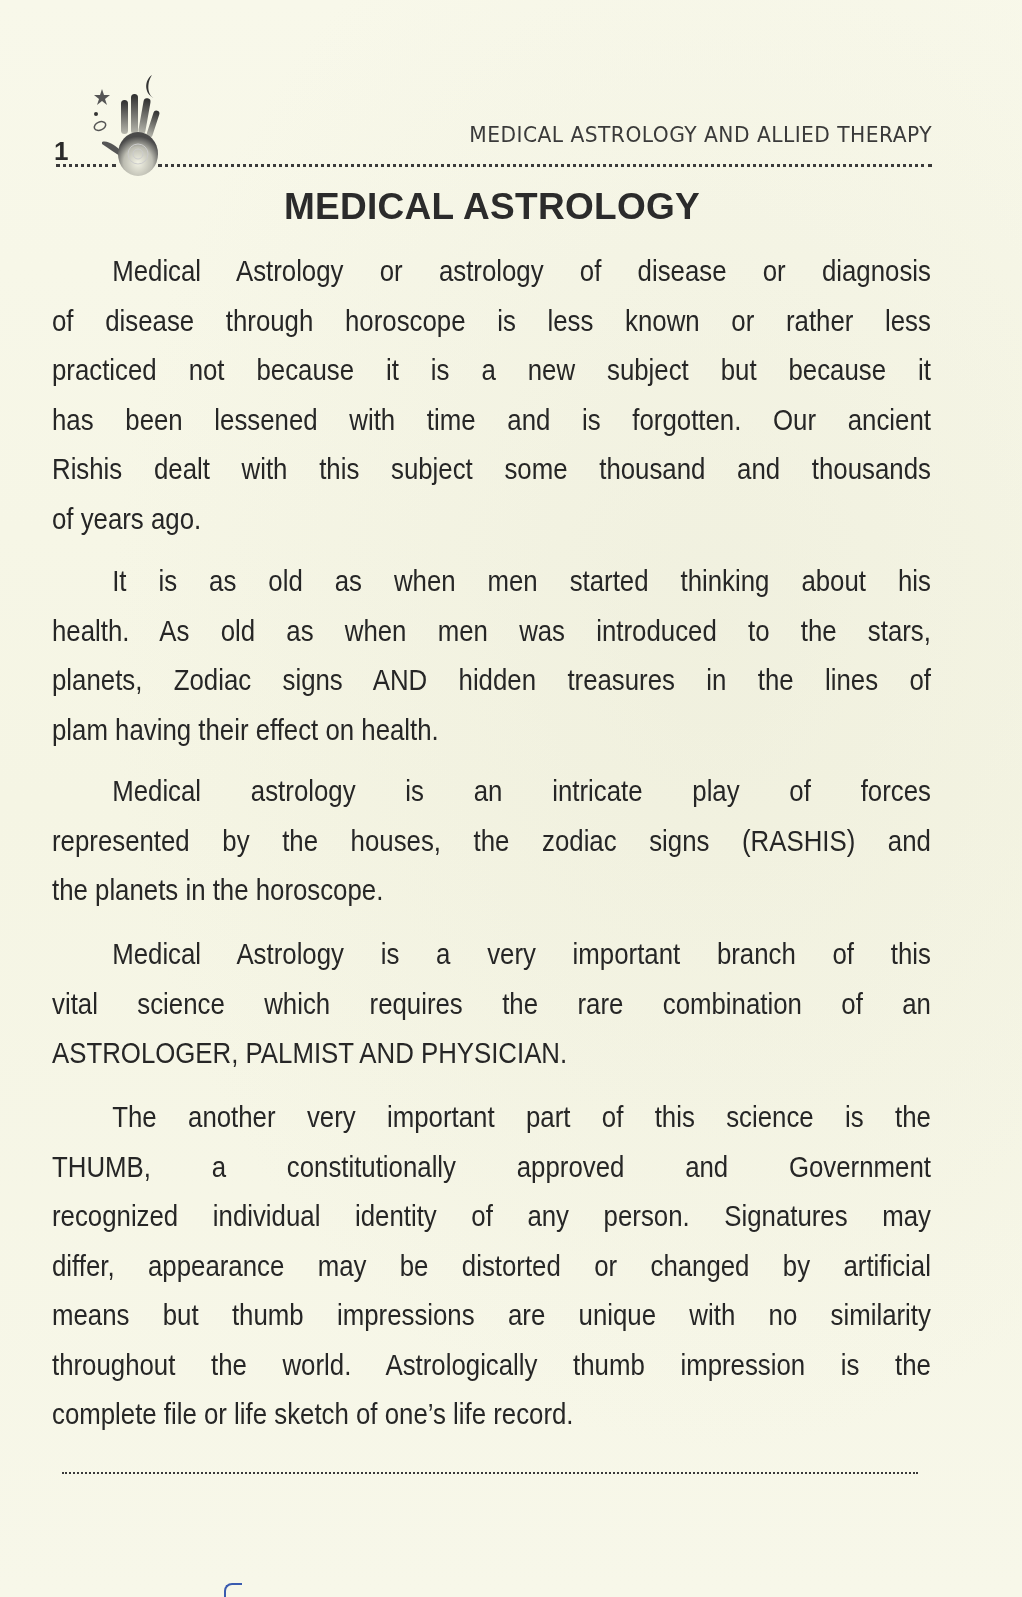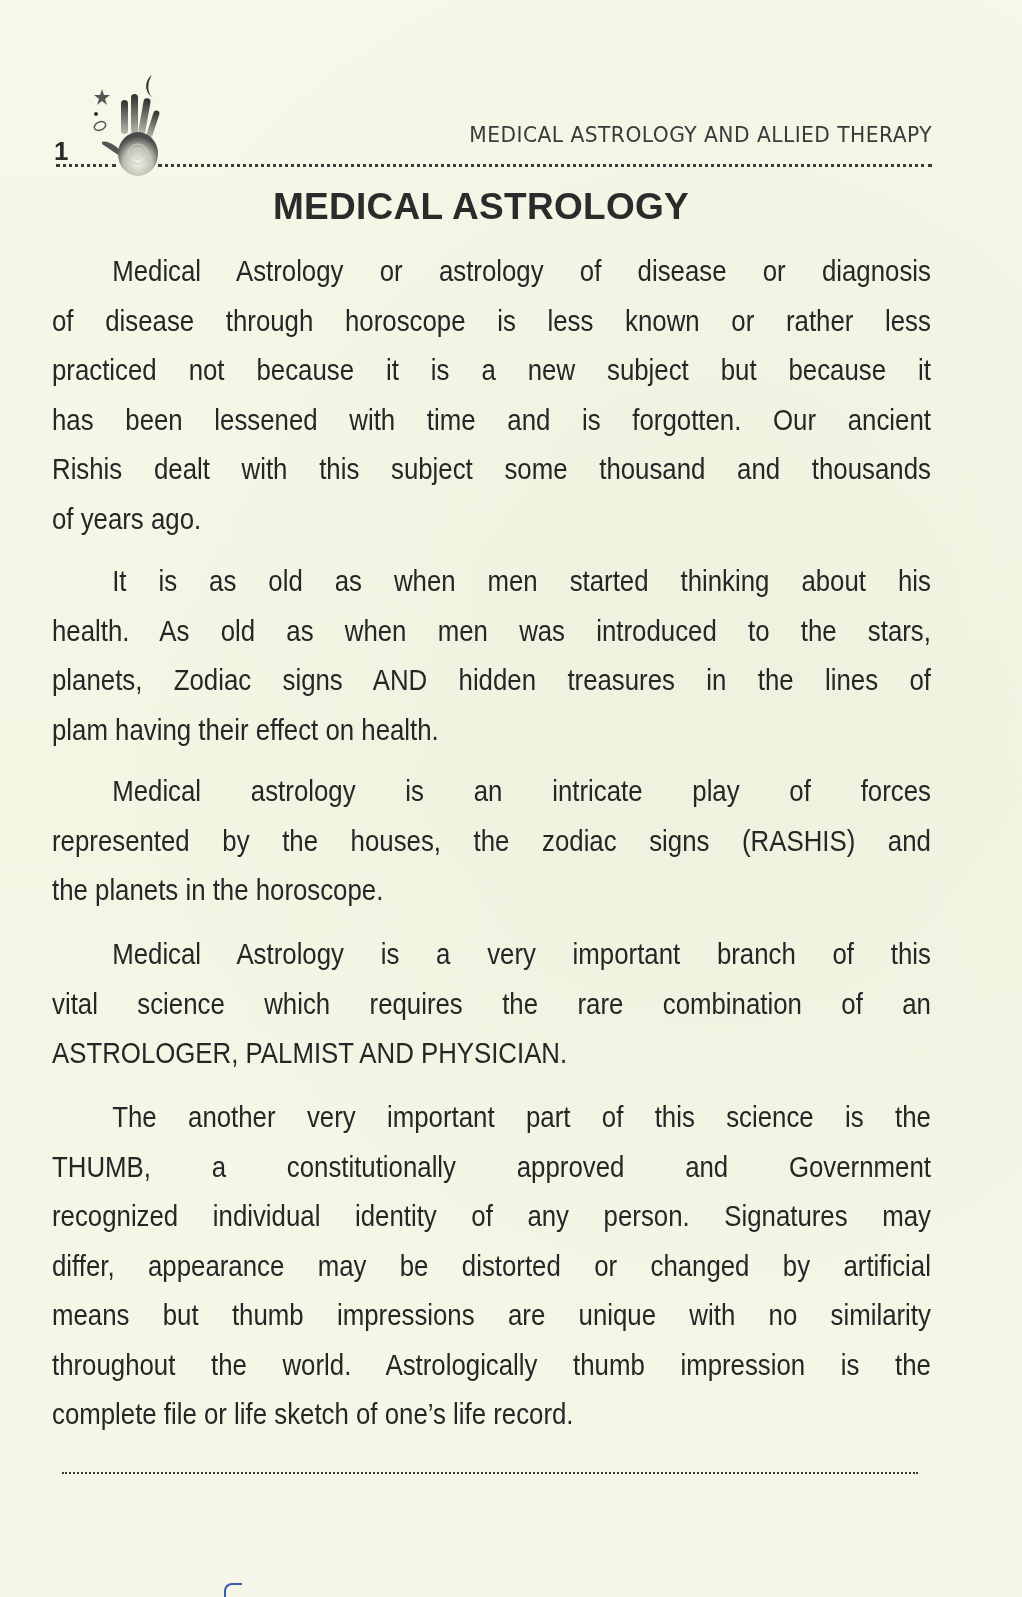--- a/index.html
+++ b/index.html
@@ -74,21 +74,21 @@
       top: 94px;
       height: 0;
       border-top: 3px dotted #3a3a3a;
     }
     .header-rule.left { left: 6px; width: 60px; }
     .header-rule.right { left: 108px; right: 0; }
 
     
     .chapter-title {
       position: absolute;
-      left: 0; width: 962px;
+      left: 11px; width: 962px;
       top: 186px;
       text-align: center;
       font-size: 37px;
       font-weight: bold;
       color: #2b2b2b;
       letter-spacing: 0.3px;
       margin: 0;
     }
 
     

